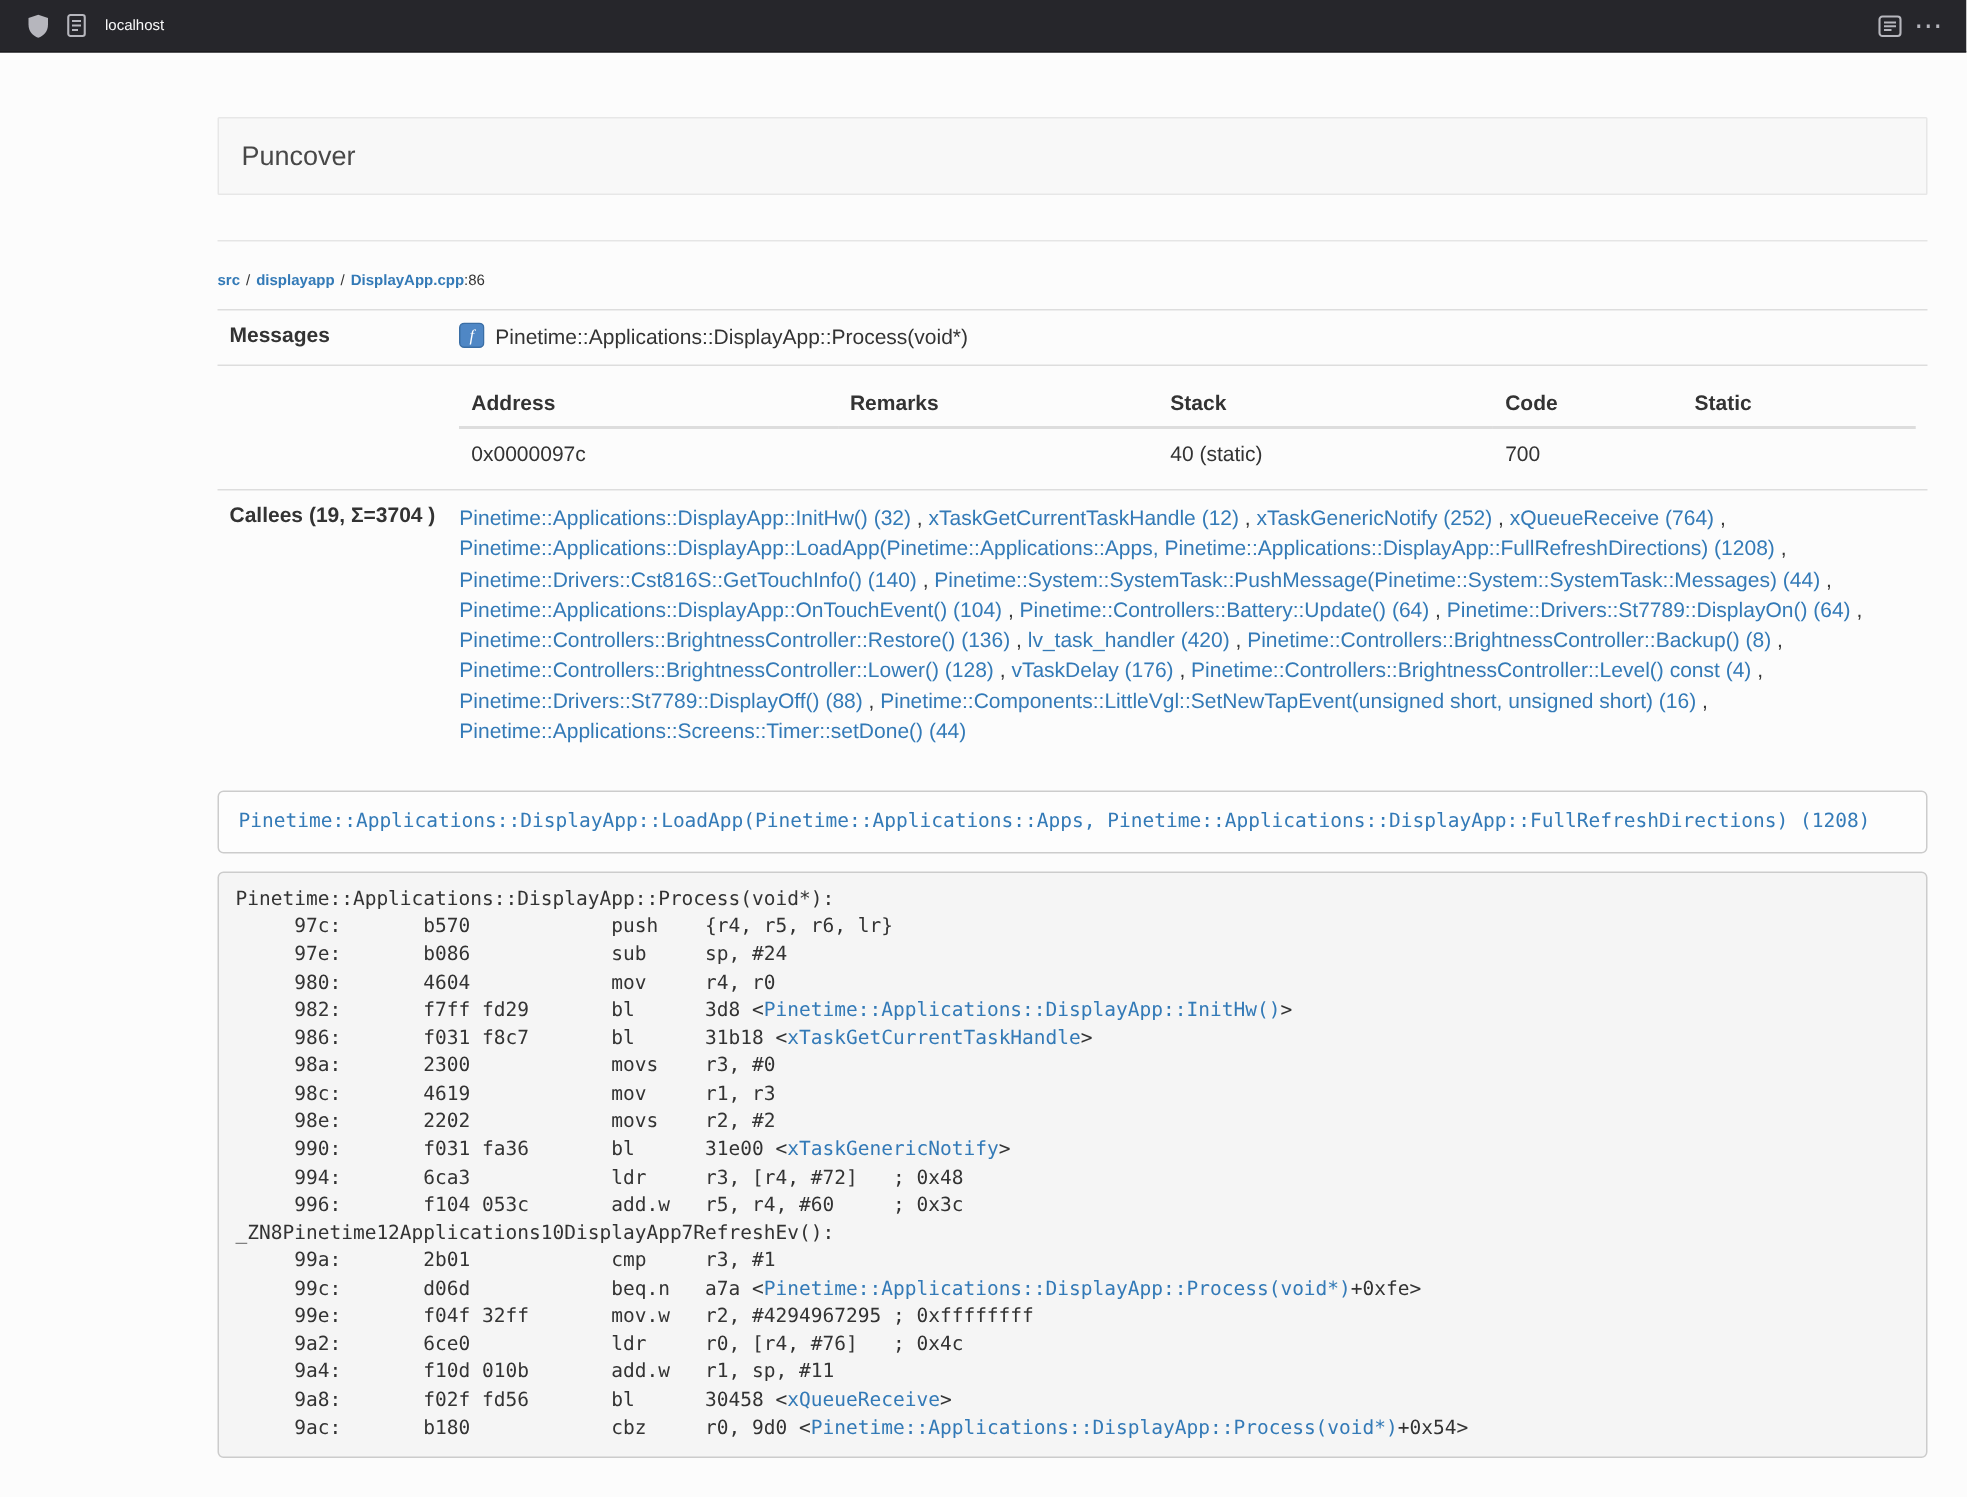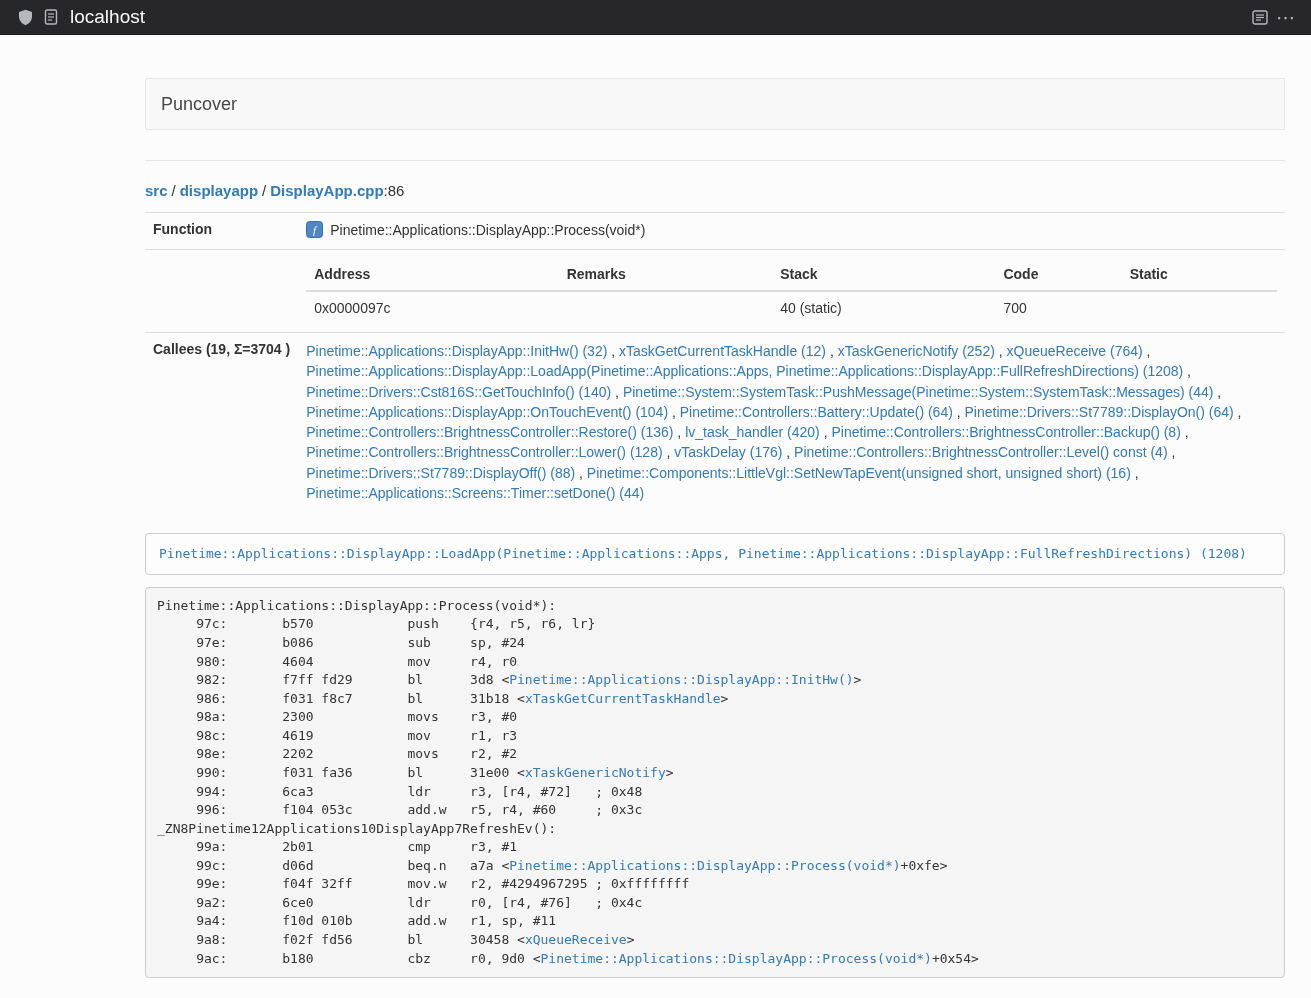--- a/index.html
+++ b/index.html
@@ -19,21 +19,21 @@
     display: flex;
     align-items: center;
     padding: 0 12px;
   }
   .tb-icon { display: inline-flex; align-items: center; justify-content: center; width: 26px; height: 26px; flex: 0 0 auto; }
   .tb-icon svg { display: block; }
   .urlbar {
     flex: 1 1 auto;
     display: flex;
     align-items: center;
-    font-size: 19px;
+    font-size: 10px;
     margin-left: 6px;
     white-space: nowrap;
     overflow: hidden;
   }
   .url-host { color: #f9f9fa; }
   .url-rest { color: #9e9ea6; }
   .dots { color: #b6b6bd; font-size: 19px; letter-spacing: 1px; line-height: 1; }
 
   
   .content { margin-left: 145px; margin-right: 26px; }
@@ -45,21 +45,21 @@
     border: 1px solid #e7e7e7;
     border-radius: 1px;
     display: flex;
     align-items: center;
     padding: 0 15px;
   }
   .brand { font-size: 18px; color: #484848; text-decoration: none; }
 
   hr.rule { border: none; border-top: 1px solid #e5e5e5; margin: 30px 0 0 0; }
 
-  .crumbs { margin-top: 21px; font-size: 15px; color: #333; }
+  .crumbs { margin-top: 21px; font-size: 10px; color: #333; }
   .crumbs a { font-weight: bold; }
   .crumbs .sep { color: #333; padding: 0 4px; }
   .crumbs .lineno { color: #333; }
 
   a { color: #337ab7; text-decoration: none; cursor: pointer; }
 
   
   table.ftable { width: 100%; border-collapse: collapse; margin-top: 13px; }
   table.ftable > tbody > tr > td {
     border-top: 1px solid #ddd;
@@ -155,21 +155,21 @@
 
   <hr class="rule">
 
   <div class="crumbs">
     <a>src</a><span class="sep">/</span><a>displayapp</a><span class="sep">/</span><a>DisplayApp.cpp</a><span class="lineno">:86</span>
   </div>
 
   <table class="ftable">
     <tbody>
       <tr>
-        <td class="rowlabel">Function</td>
+        <td class="rowlabel">Messages</td>
         <td>
           <span class="f-icon">
             <svg width="17" height="17" viewBox="0 0 17 17">
               <rect x="0.5" y="0.5" width="16" height="16" rx="3" fill="#4f87c5" stroke="#3a6ea5"></rect>
               <text x="8.5" y="12.5" font-size="11" font-style="italic" fill="#ffffff" text-anchor="middle" font-family="serif">f</text>
             </svg>
           </span><span>Pinetime::Applications::DisplayApp::Process(void*)</span>
         </td>
       </tr>
       <tr>

